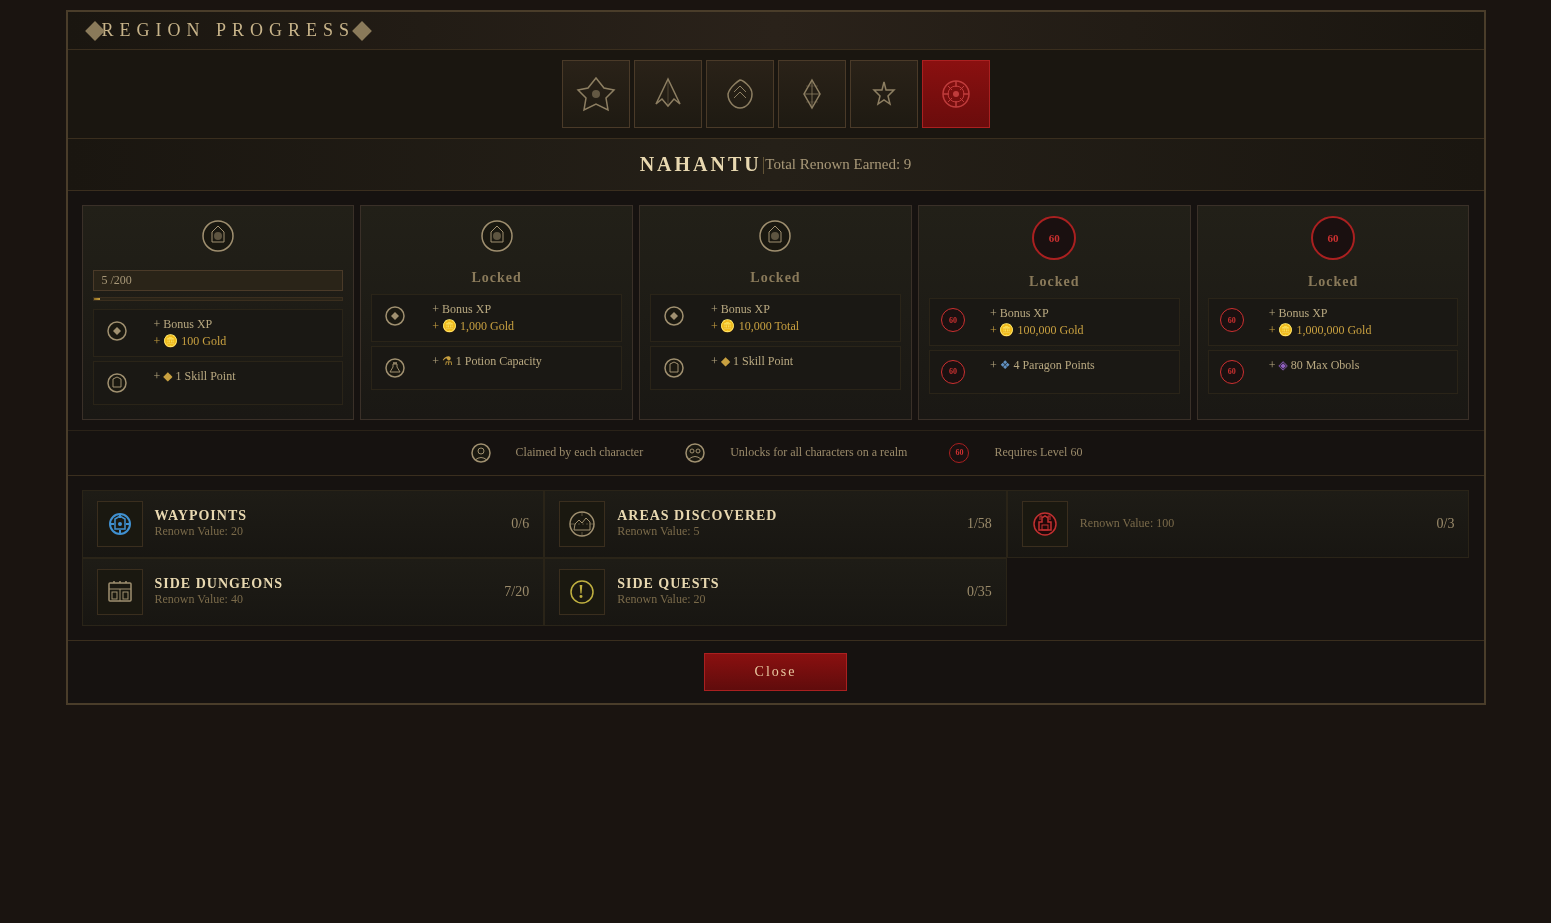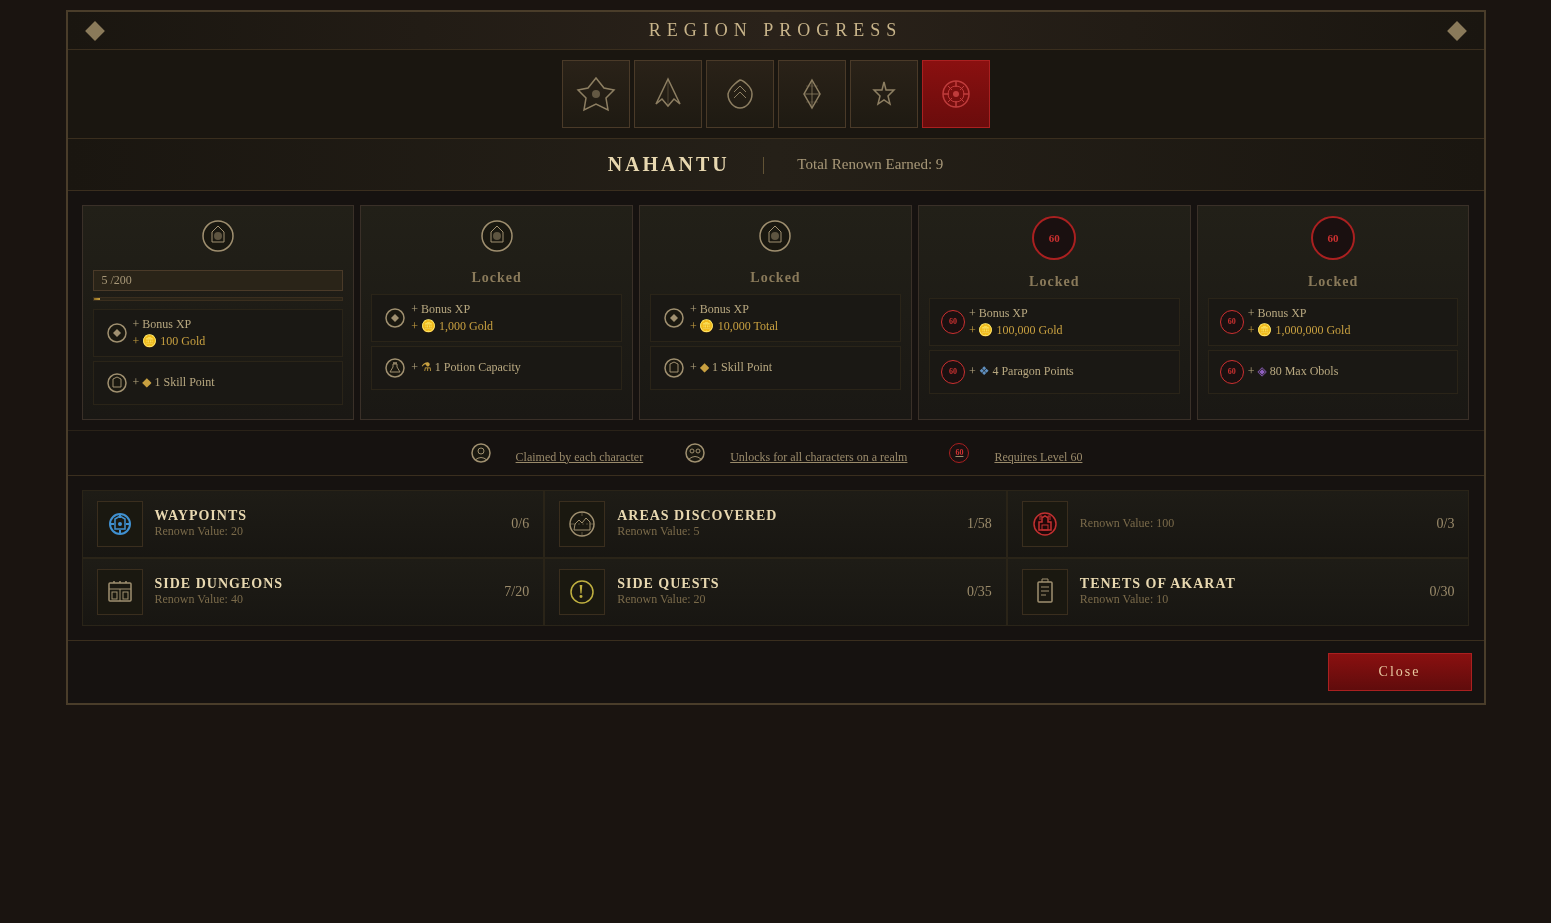--- a/index.html
+++ b/index.html
@@ -17,21 +17,20 @@
       margin: 10px auto;
       background: linear-gradient(180deg, #1e1a14 0%, #161210 100%);
       border: 2px solid #4a3d2a;
       position: relative;
     }
 
     
     .header {
       display: flex;
       align-items: center;
-      justify-content: space-between;
       padding: 8px 20px;
       border-bottom: 1px solid #3a2e1e;
       background: linear-gradient(90deg, #1a1610 0%, #2a221a 50%, #1a1610 100%);
     }
     .header-diamond {
       width: 14px; height: 14px;
       background: #8a7a5a;
       transform: rotate(45deg);
     }
     .header-title {
@@ -68,21 +67,21 @@
     .region-tab svg {
       width: 40px; height: 40px;
       opacity: 0.85;
     }
 
     
     .region-name-bar {
       display: flex;
       align-items: center;
       justify-content: center;
-      gap: 32px;
+      gap: 0;
       padding: 14px;
       background: linear-gradient(90deg, #1a1610 0%, #252018 50%, #1a1610 100%);
       border-bottom: 1px solid #3a2e1e;
     }
     .region-name {
       font-size: 20px;
       letter-spacing: 3px;
       color: #e8d8b0;
       font-weight: bold;
     }
@@ -155,22 +154,22 @@
       display: flex;
       align-items: center;
       justify-content: center;
       font-size: 11px;
       color: #cc3030;
       font-weight: bold;
       margin-bottom: 4px;
     }
     .reward-item {
       display: flex;
-      align-items: center;
-      gap: 1px;
+      align-items: flex-start;
+      gap: 22px;
       background: #1a1814;
       border: 1px solid #2a2418;
       padding: 6px 8px;
       margin-bottom: 4px;
     }
     .reward-icon {
       width: 30px; height: 30px;
       flex-shrink: 0;
       display: flex;
       align-items: center;
@@ -191,25 +190,24 @@
       align-items: center;
       justify-content: center;
       gap: 40px;
       padding: 10px;
       background: #161210;
       border-top: 1px solid #2a2218;
       border-bottom: 1px solid #3a2e1e;
     }
     .legend-item {
       display: flex;
-      align-items: flex-end;
+      align-items: center;
       gap: 23px;
       font-size: 12px;
       color: #9a8a6a;
-      text-decoration: underline;
     }
     .legend-icon {
       width: 24px; height: 24px;
       display: flex; align-items: center; justify-content: center;
     }
 
     
     .objectives-grid {
       display: grid;
       grid-template-columns: 1fr 1fr 1fr;
@@ -243,21 +241,21 @@
       color: #7a6a4a;
     }
     .obj-count {
       font-size: 14px;
       color: #9a8a6a;
     }
 
     
     .close-bar {
       display: flex;
-      justify-content: flex-end;
+      justify-content: center;
       padding: 12px;
       background: #161210;
       border-top: 1px solid #3a2e1e;
     }
     .close-button {
       background: linear-gradient(180deg, #8a1010 0%, #600c0c 100%);
       border: 1px solid #aa2020;
       color: #e8c8a0;
       padding: 10px 50px;
       font-size: 14px;
@@ -596,36 +594,20 @@
           <text x="12" y="22" font-size="18" fill="#c0b040" font-weight="bold">!</text>
         </svg>
       </div>
       <div class="obj-info">
         <div class="obj-name">SIDE QUESTS</div>
         <div class="obj-renown">Renown Value: 20</div>
       </div>
       <div class="obj-count">0/35</div>
     </div>
 
-    <div class="objective-item">
-      <div class="obj-icon">
-        <svg width="32" height="32" viewBox="0 0 32 32" fill="none">
-          <rect x="9" y="6" width="14" height="20" rx="1" stroke="#a09070" stroke-width="1.5" fill="none"></rect>
-          <line x1="12" y1="11" x2="20" y2="11" stroke="#a09070" stroke-width="1"></line>
-          <line x1="12" y1="15" x2="20" y2="15" stroke="#a09070" stroke-width="1"></line>
-          <line x1="12" y1="19" x2="17" y2="19" stroke="#a09070" stroke-width="1"></line>
-          <path d="M13 6 L13 3 L19 3 L19 6" stroke="#a09070" stroke-width="1"></path>
-        </svg>
-      </div>
-      <div class="obj-info">
-        <div class="obj-name">TENETS OF AKARAT</div>
-        <div class="obj-renown">Renown Value: 10</div>
-      </div>
-      <div class="obj-count">0/30</div>
-    </div>
 
   </div>
 
   <div class="close-bar">
     <button class="close-button">Close</button>
   </div>
 
 </div>
 
 </body></html>

